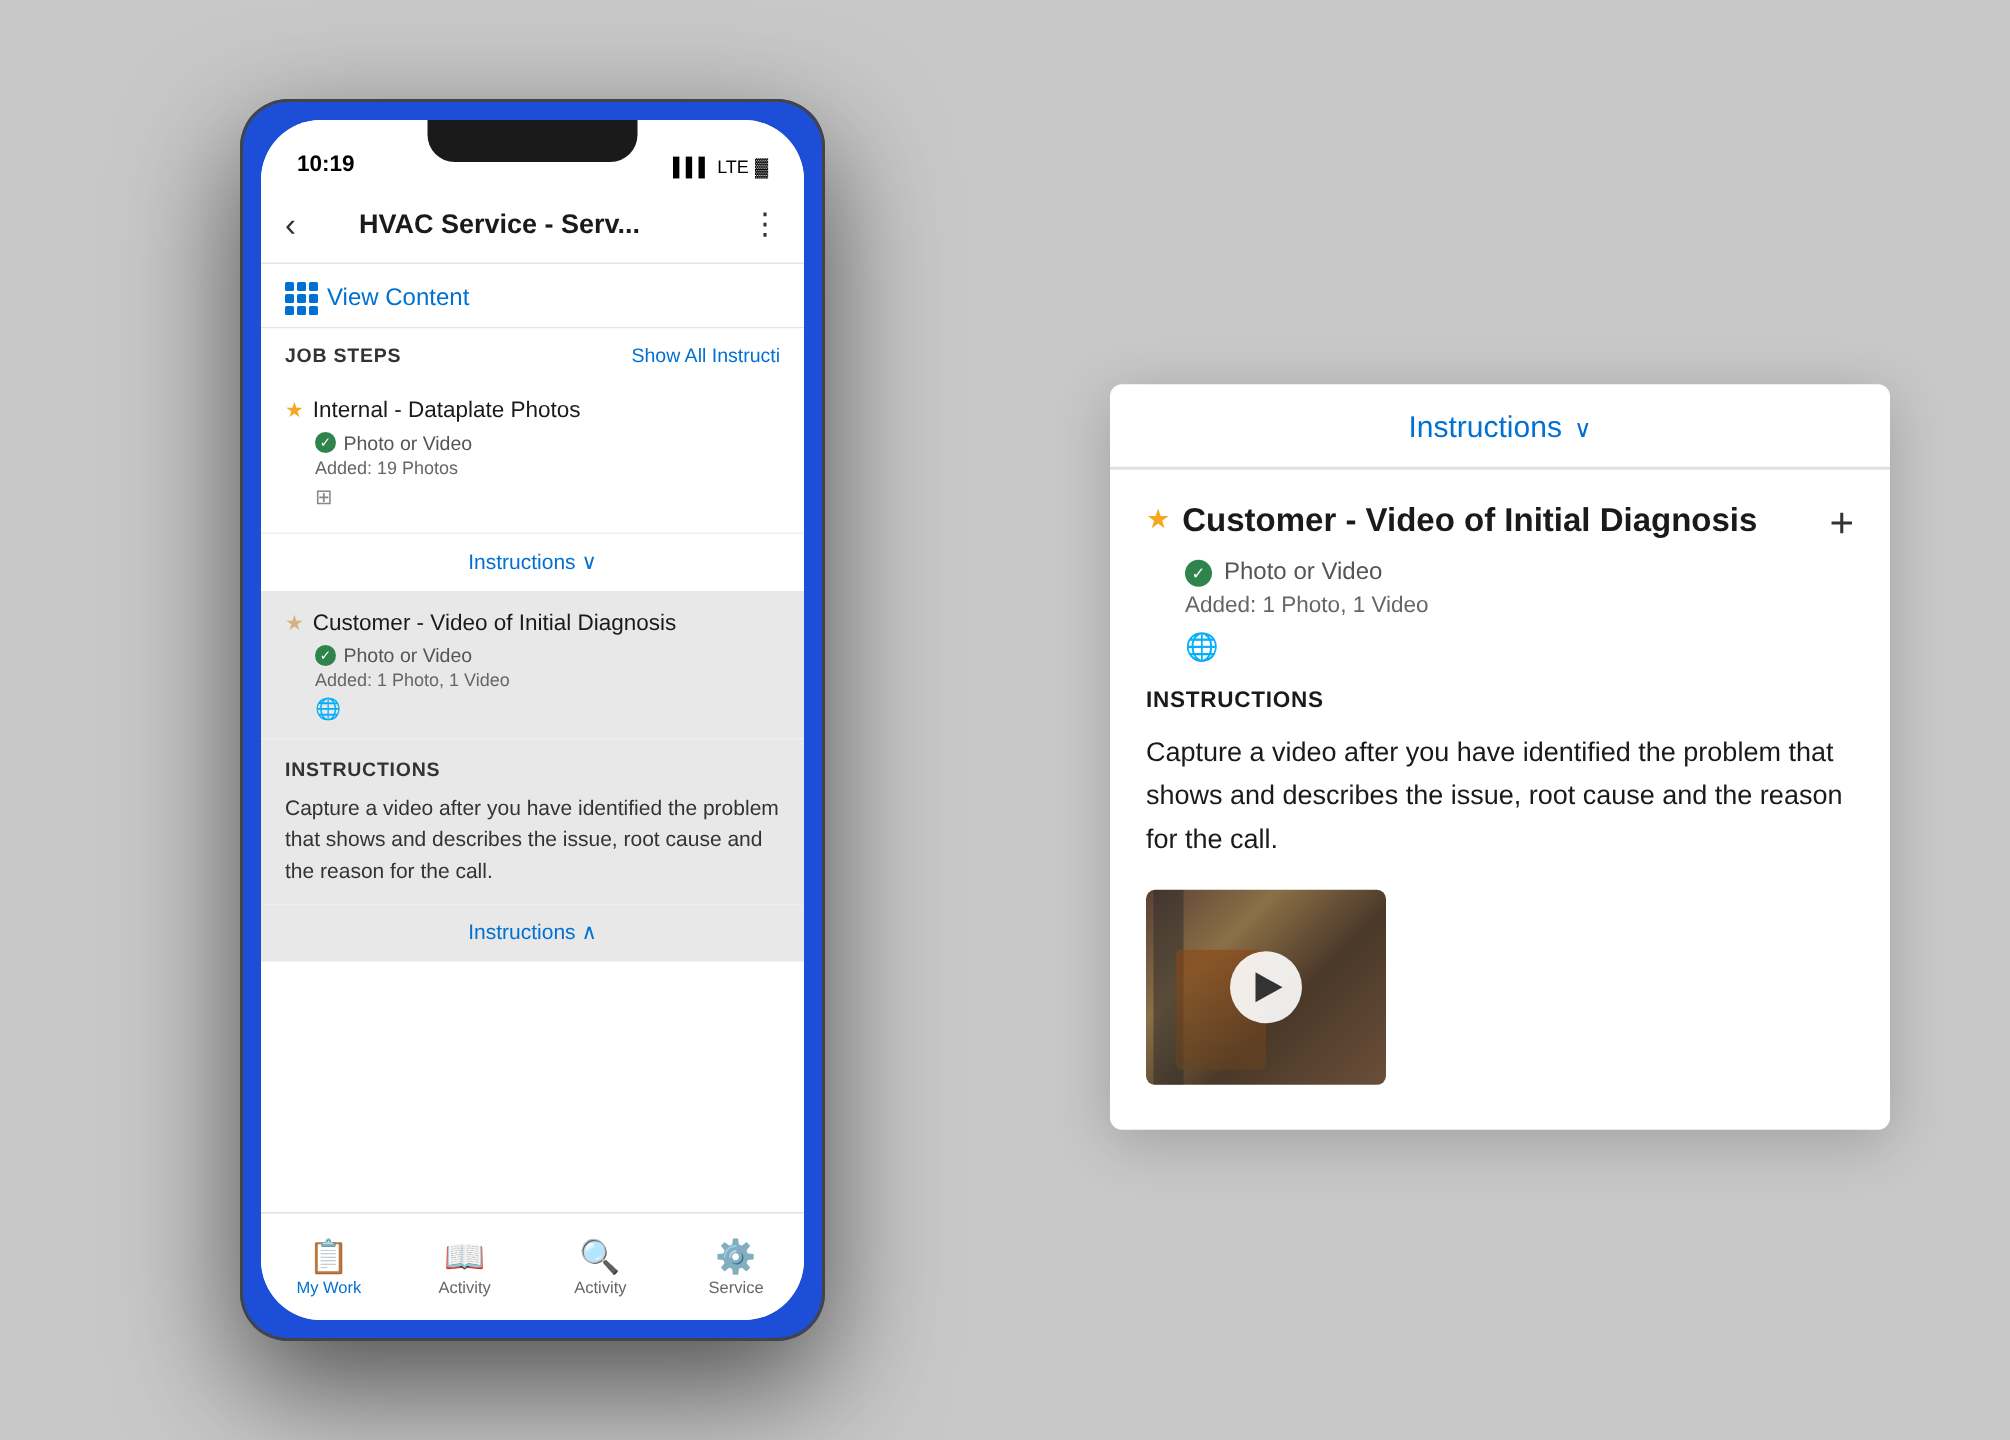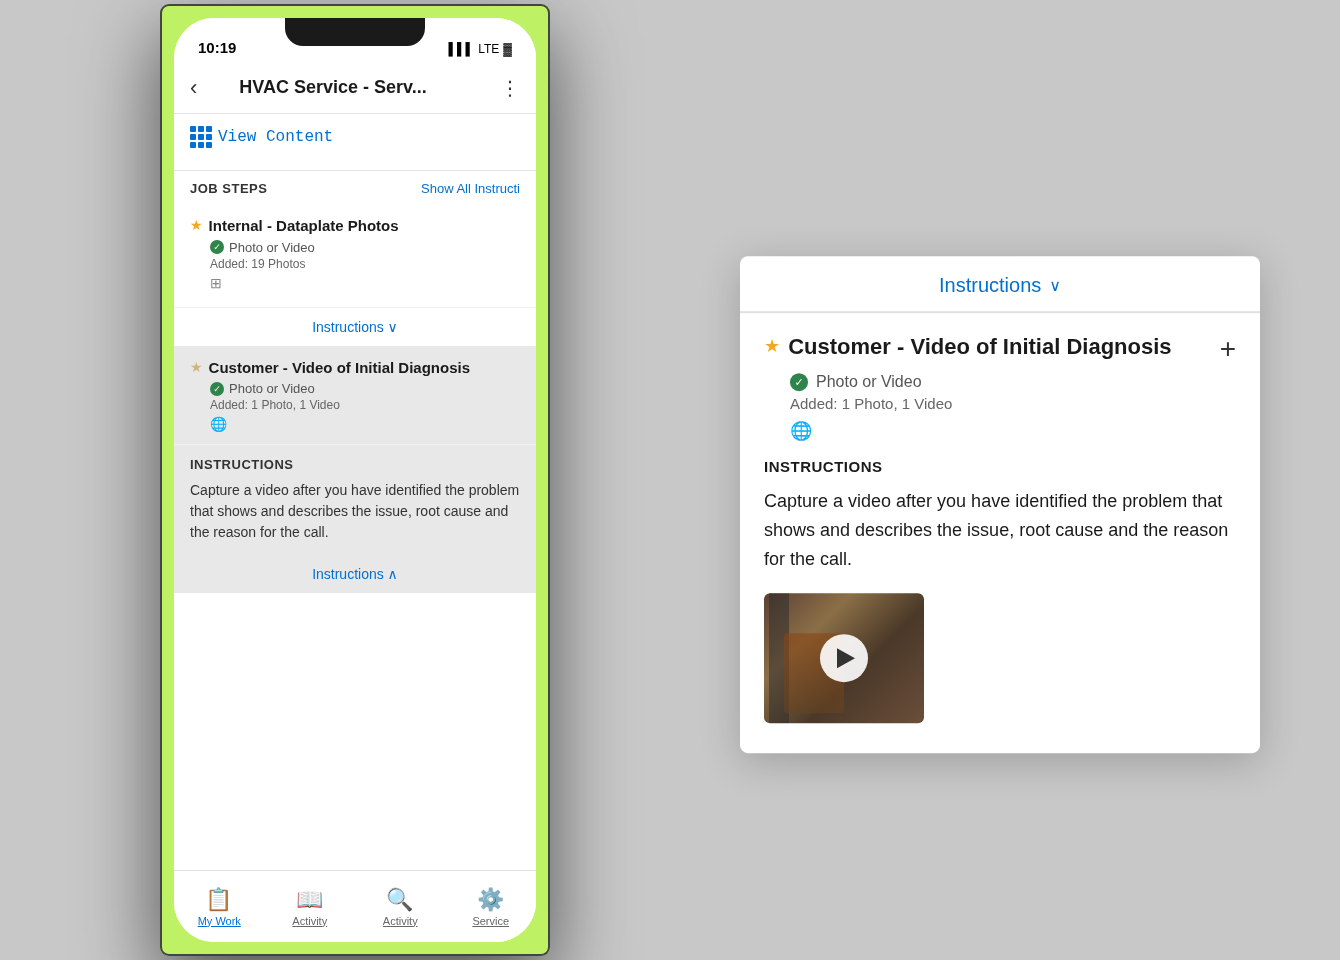--- a/index.html
+++ b/index.html
@@ -19,23 +19,23 @@
     .phone-wrapper {
       position: absolute;
       left: 160px;
       top: 50%;
       transform: translateY(-50%);
       z-index: 2;
     }
 
     .phone-shell {
       width: 390px;
-      height: 952px;
-      background: #bef264;
-      border-radius: 9px;
+      height: 828px;
+      background: #1d4ed8;
+      border-radius: 32px;
       padding: 14px;
       box-shadow: 0 30px 80px rgba(0,0,0,0.6), inset 0 0 0 2px #444;
       position: relative;
     }
 
     .phone-screen {
       width: 100%;
       height: 100%;
       background: #fff;
       border-radius: 40px;
@@ -103,25 +103,24 @@
       flex: 1;
       margin-left: 32px;
     }
     .more-dots {
       font-size: 20px;
       color: #333;
     }
 
     
     .view-content-bar {
-      padding: 12px 16px 22px;
+      padding: 12px 16px 8px;
       background: #fff;
       border-bottom: 1px solid #e5e5e5;
       flex-shrink: 0;
-      font-family: Liberation Mono, monospace;
     }
     .view-content-link {
       display: flex;
       align-items: center;
       gap: 6px;
       color: #0070d2;
       font-size: 16px;
       font-weight: 500;
     }
     .grid-icon {
@@ -188,21 +187,21 @@
       color: #f4a820;
       font-size: 14px;
       margin-top: 1px;
     }
     .star-icon.faded {
       color: #c8a050;
       opacity: 0.7;
     }
     .step-title {
       font-size: 15px;
-      font-weight: 700;
+      font-weight: 400;
       color: #1a1a1a;
       line-height: 1.3;
     }
 
     .step-sub-row {
       display: flex;
       align-items: center;
       gap: 5px;
       padding-left: 20px;
       margin-bottom: 2px;
@@ -306,21 +305,20 @@
     .nav-icon {
       font-size: 22px;
       color: #666;
     }
     .nav-icon.active {
       color: #0070d2;
     }
     .nav-label {
       font-size: 11px;
       color: #666;
-      text-decoration: underline;
     }
     .nav-label.active {
       color: #0070d2;
     }
 
     
     .card-panel {
       position: absolute;
       right: 80px;
       top: 50%;

